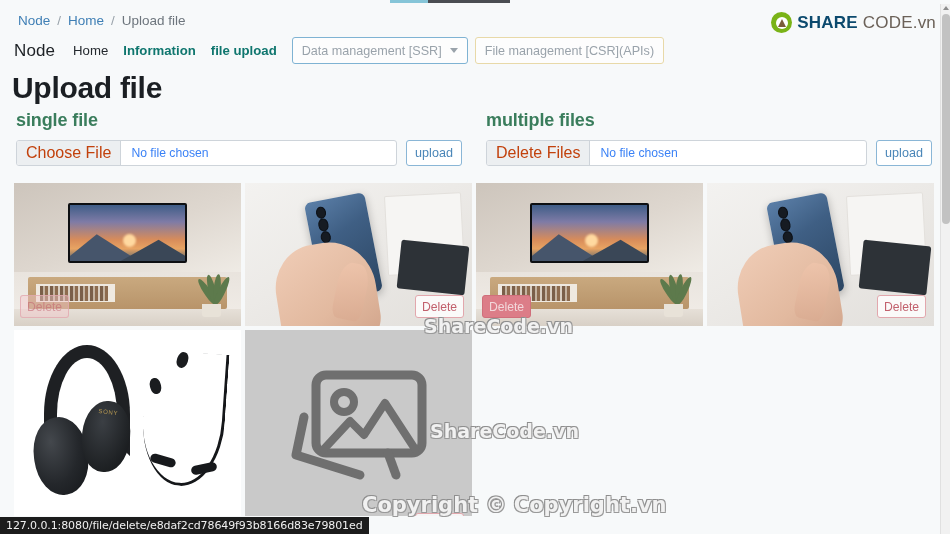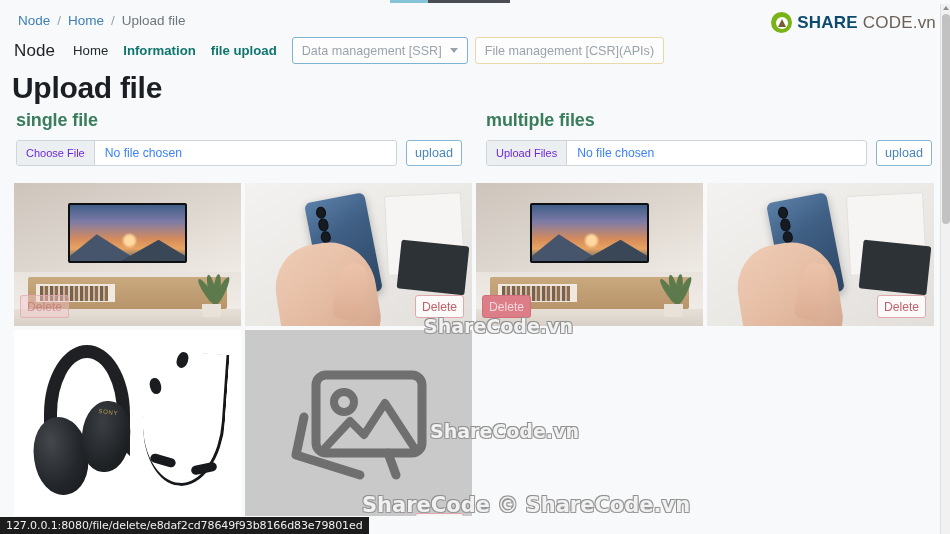--- a/index.html
+++ b/index.html
@@ -113,21 +113,21 @@
   .uprow { display: flex; align-items: stretch; gap: 9px; }
   .fileinput {
     flex: 1; height: 26px;
     display: flex; align-items: stretch;
     border: 1px solid #ced4da; border-radius: 3px;
     background: #fff; overflow: hidden;
   }
   .fileinput .choose {
     display: flex; align-items: center; padding: 0 9px;
     background: #eceff1; border-right: 1px solid #ced4da;
-    font-size: 11px; color: #6d28d9; white-space: nowrap;
+    font-size: 16px; color: #c2410c; white-space: nowrap;
     cursor: pointer;
   }
   .fileinput .fname {
     display: flex; align-items: center; padding: 0 10px;
     font-size: 12.2px; color: #3b82f6;
   }
   .upbtn {
     display: flex; align-items: center; justify-content: center;
     width: 56px; height: 26px;
     border: 1px solid #8ab6d6; border-radius: 3px;
@@ -393,21 +393,21 @@
       <span class="fname">No file chosen</span>
     </div>
     <div class="upbtn">upload</div>
   </div>
 </div>
 
 <div class="panel right">
   <h2>multiple files</h2>
   <div class="uprow">
     <div class="fileinput">
-      <span class="choose">Upload Files</span>
+      <span class="choose">Delete Files</span>
       <span class="fname">No file chosen</span>
     </div>
     <div class="upbtn">upload</div>
   </div>
 </div>
 
 <div id="grid">
 
   <div class="cell">
     <div class="thumb tv-scene">
@@ -520,21 +520,21 @@
         <path d="M104 94 L112 116" fill="none" stroke="#6f6f6f" stroke-width="9" stroke-linecap="round"></path>
       </svg>
     </div>
     <div class="delete-btn" style="bottom:-20px">Delete</div>
   </div>
 
 </div>
 
 <div class="wm" id="wm1">ShareCode.vn</div>
 <div class="wm" id="wm2">ShareCode.vn</div>
-<div class="wm" id="wm3">ShareCode © ShareCode.vn</div>
+<div class="wm" id="wm3">Copyright © Copyright.vn</div>
 
 <div id="scrollbar">
   <div class="arrow-up"></div>
   <div class="thumb"></div>
 </div>
 
 <div id="statusbar">
   <span>127.0.0.1:8080/file/delete/e8daf2cd78649f93b8166d83e79801ed</span>
 </div>
 

